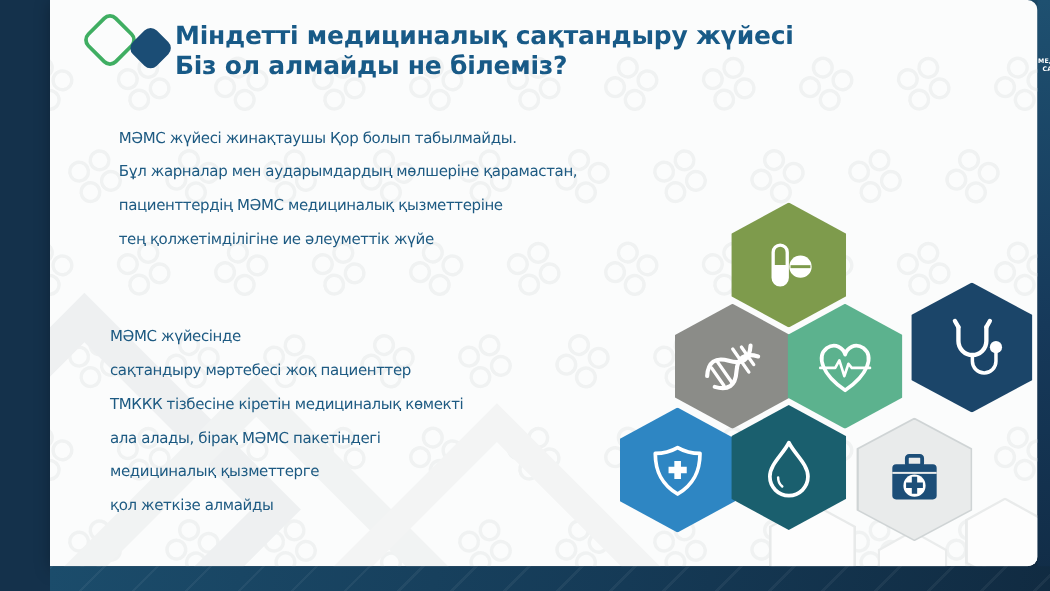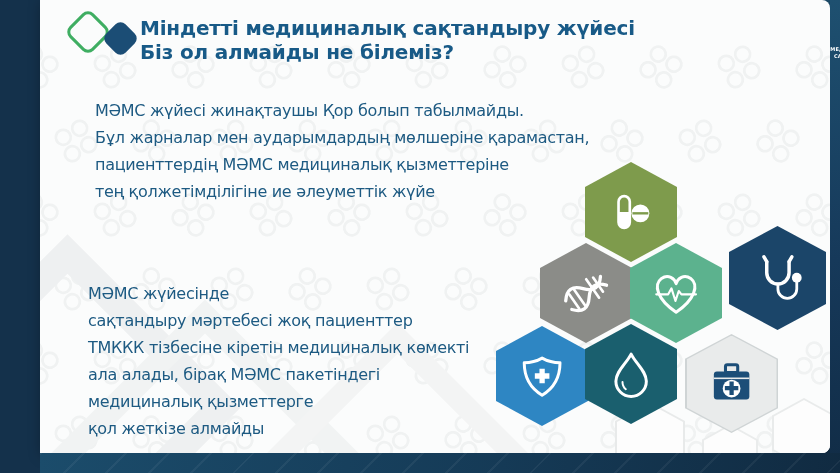--- a/index.html
+++ b/index.html
@@ -33,23 +33,23 @@
   .header-logo { position:absolute; left:0; top:0; width:110px; height:80px; z-index:2; }
   .d-green { position:absolute; left:31px; top:15px; width:34px; height:34px;
     border:3px solid #3fae62; border-radius:8px; transform:rotate(45deg); background:transparent; }
   .d-navy { position:absolute; left:67px; top:25px; width:27px; height:27px;
     background:#1b4d75; border-radius:7px; transform:rotate(45deg); }
   .title { position:absolute; left:100px; top:16px; z-index:2;
     font-weight:bold; font-size:20px; line-height:24px; color:#185a87; letter-spacing:-.2px; }
 
   
   .para { position:absolute; z-index:2; color:#1d5a82; font-weight:500;
-    font-size:16px; line-height:27px; white-space:pre-line; letter-spacing:-.3px; }
+    font-size:12px; line-height:27px; white-space:pre-line; letter-spacing:-.3px; }
   .para1 { left:55px; top:97px; }
-  .para2 { left:48px; top:280px; }
+  .para2 { left:48px; top:256px; }
 
   
   .hex { position:absolute; z-index:3;
     clip-path:polygon(50% 0,100% 25%,100% 75%,50% 100%,0 75%,0 25%);
     display:flex; align-items:center; justify-content:center; }
   .hex svg { width:72%; height:72%; }
   .hex .hex-in { position:absolute; inset:1.5px;
     clip-path:polygon(50% 0,100% 25%,100% 75%,50% 100%,0 75%,0 25%);
     display:flex; align-items:center; justify-content:center; }
   .hex .hex-in svg { width:68%; height:68%; }

